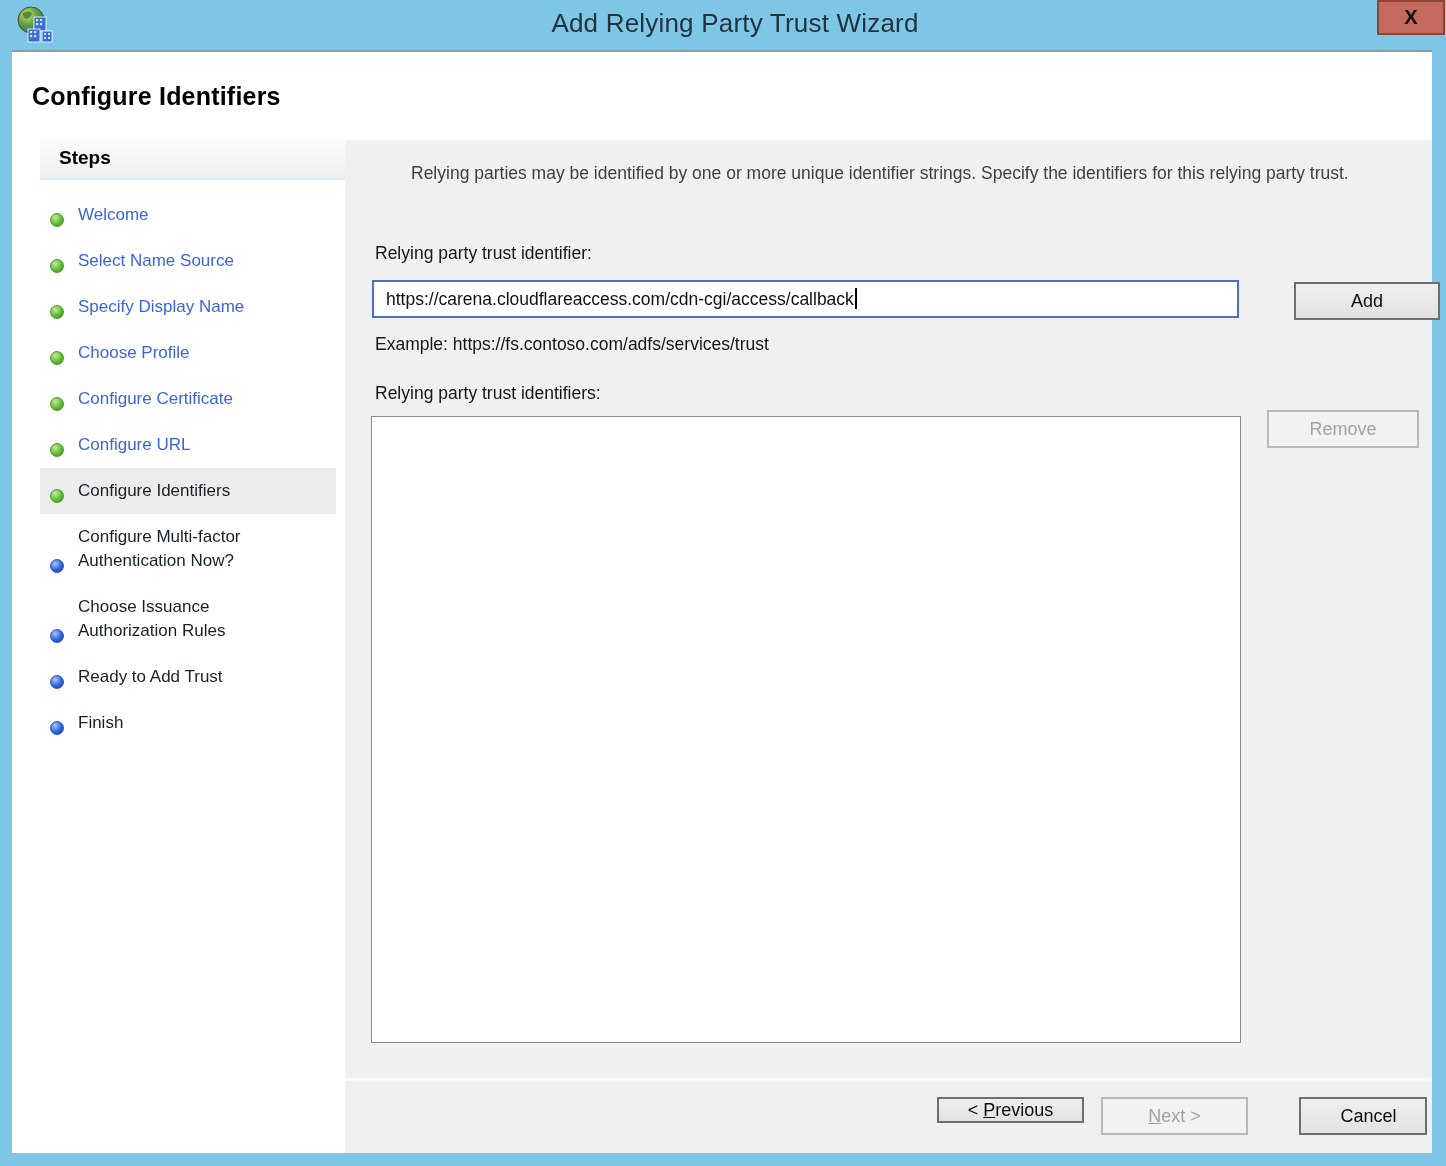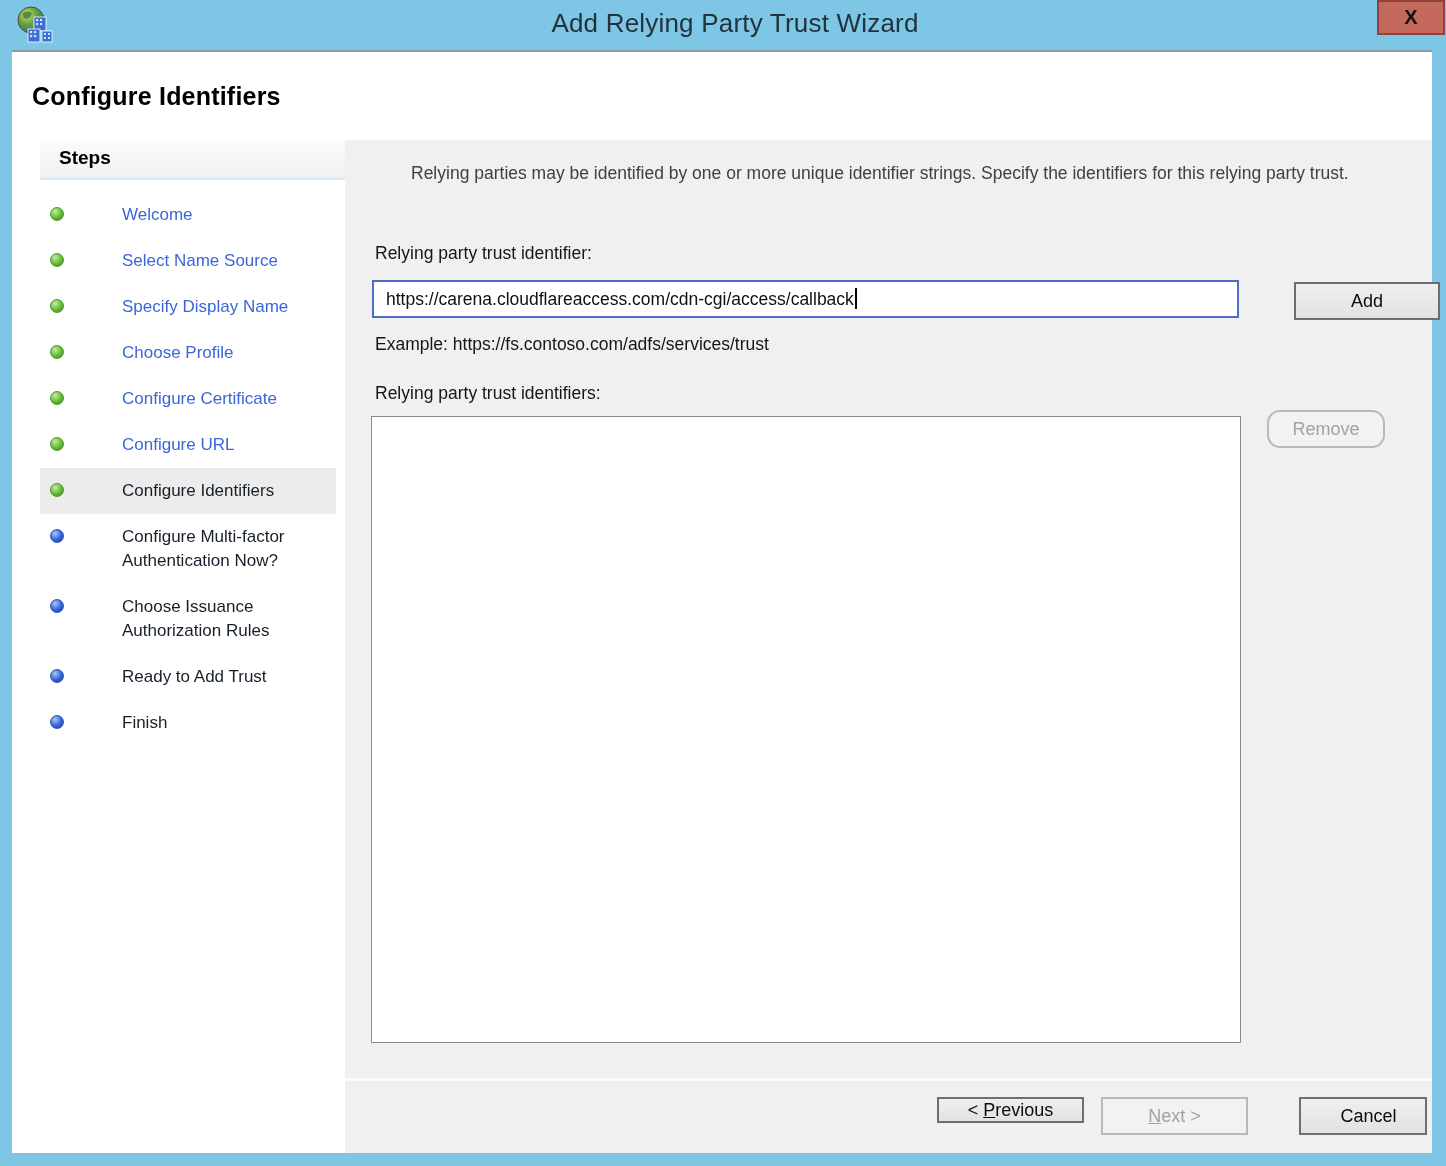--- a/index.html
+++ b/index.html
@@ -54,24 +54,23 @@
   
   .sidebar { width: 333px; background: #ffffff; flex: none; padding-left: 28px; }
   .steps-heading {
     height: 40px; background: linear-gradient(#fbfbfb, #f0f0f0);
     border-bottom: 2px solid #d4ecf7;
     font-size: 19px; font-weight: bold; color: #000000;
     line-height: 36px; padding-left: 19px;
   }
   .steps-list { list-style: none; margin-top: 12px; }
   .step {
-    display: flex; align-items: flex-start;
+    display: flex; align-items: flex-end;
     padding: 11px 4px 11px 10px; margin-right: 9px;
     cursor: default;
-    gap: 44px;
   }
   .step .bullet {
     flex: none; width: 14px; height: 14px; border-radius: 50%;
     margin: 4px 14px 0 0;
   }
   .bullet.green {
     background: radial-gradient(circle at 35% 30%, #c2ec9e, #5cb32f 60%, #3e8d1e);
     border: 1px solid #4c9a2a;
   }
   .bullet.blue {
@@ -110,21 +109,21 @@
   .btn {
     font-family: "Liberation Sans", sans-serif;
     font-size: 18px; color: #0c0c0c; text-align: center;
     background: linear-gradient(#efefef, #e2e2e2);
     border: 2px solid #6e6e6e; cursor: pointer;
   }
   .btn[disabled] {
     background: #f2f2f2; border-color: #b9b9b9; color: #a2a2a2; cursor: default;
   }
   .btn-add    { position: absolute; left: 949px; top: 142px; width: 146px; height: 38px; }
-  .btn-remove { position: absolute; left: 922px; top: 270px; width: 118px; height: 38px; border-radius: 13px; }
+  .btn-remove { position: absolute; left: 922px; top: 270px; width: 152px; height: 38px; }
 
   .footer {
     position: absolute; left: 0; right: 0; bottom: 0; height: 75px;
     background: #f0f0f0; border-top: 3px solid #fbfbfb;
   }
   .btn-previous { position: absolute; left: 592px; top: 16px; width: 147px; height: 26px; }
   .btn-next     { position: absolute; left: 756px; top: 16px; width: 147px; height: 38px; }
   .btn-cancel   { position: absolute; left: 954px; top: 16px; width: 128px; height: 38px; padding-left: 11px; }
   .accel { text-decoration: underline; }
 </style>

